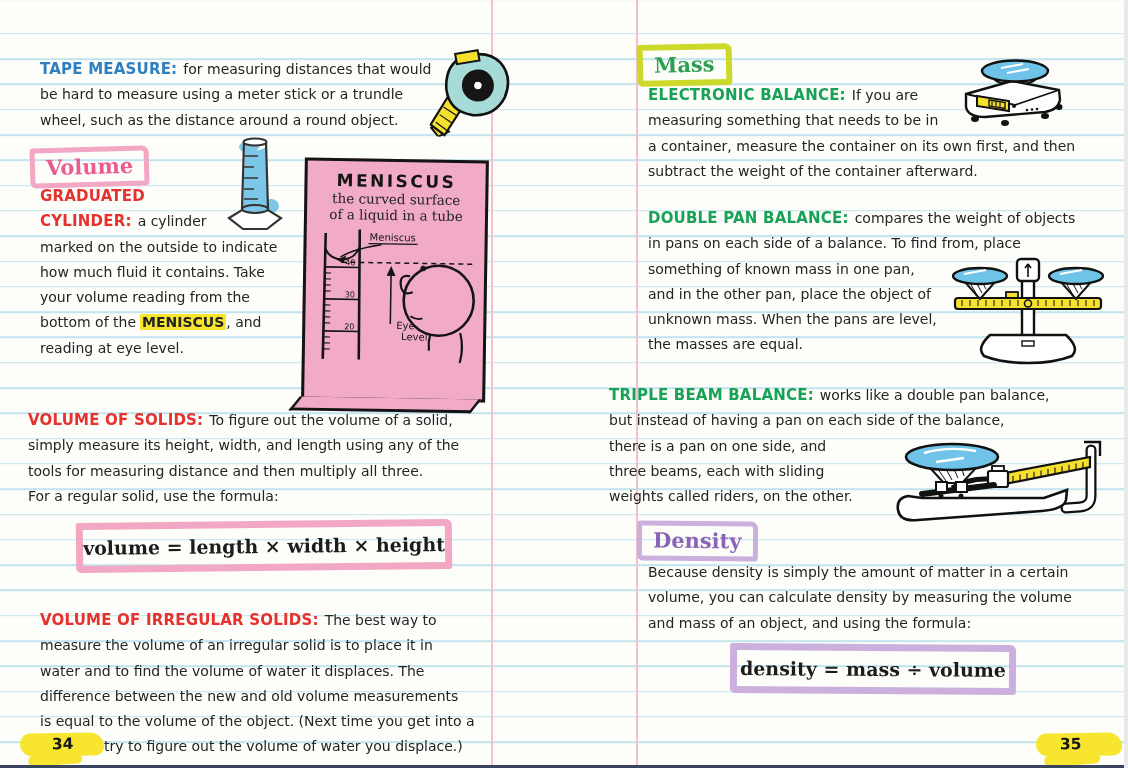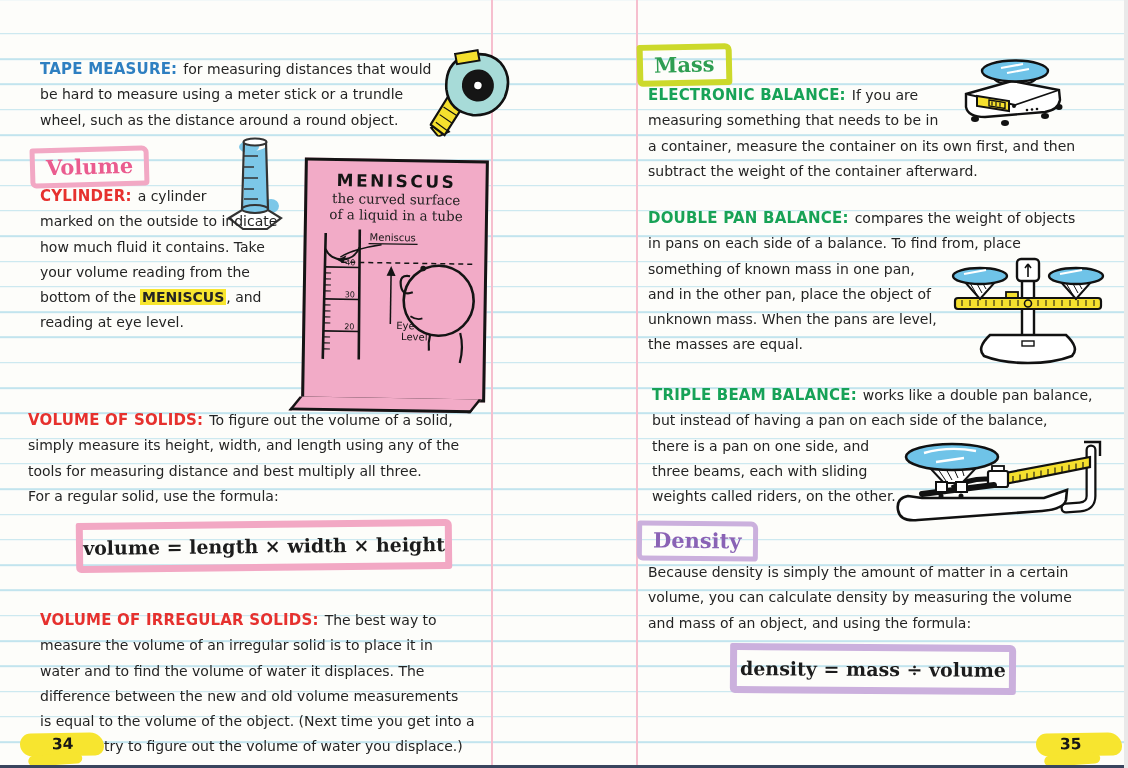--- a/index.html
+++ b/index.html
@@ -95,20 +95,21 @@
     <ellipse cx="50" cy="72" rx="8" ry="7" fill="#7cc7e8"></ellipse>
     <path d="M8,84 L21,76 L47,76 L60,84 L46,95 L22,95 Z" fill="#fff" stroke="#333" stroke-width="2.2"></path>
     <path d="M24,14 Q34,20 45,13 L47,74 L22,74 Z" fill="#7cc7e8"></path>
     <path d="M23,8 L21,75 M45,8 L47,75" stroke="#333" stroke-width="2.2" fill="none"></path>
     <ellipse cx="34" cy="75" rx="13" ry="4" fill="#7cc7e8" stroke="#333" stroke-width="2"></ellipse>
     <ellipse cx="34" cy="8" rx="11.5" ry="3.6" fill="#fff" stroke="#333" stroke-width="2"></ellipse>
     <path d="M23,22 h14 M23,33 h10 M23,44 h14 M23,55 h10 M23,65 h14" stroke="#333" stroke-width="1.6"></path>
   </svg>
 
   <div class="para" style="left:40px;top:184px">
+    <div class="line"><span class="term red">GRADUATED</span></div>
     <div class="line"><span class="term red">CYLINDER:</span><span>a cylinder</span></div>
     <div class="line">marked on the outside to indicate</div>
     <div class="line">how much fluid it contains. Take</div>
     <div class="line">your volume reading from the</div>
     <div class="line"><span>bottom of the</span><span class="hl">MENISCUS</span><span>, and</span></div>
     <div class="line">reading at eye level.</div>
   </div>
 
   <div class="menbox">
     <div class="mtitle">MENISCUS</div>
@@ -137,21 +138,21 @@
       <path d="M99,50 Q88,48 90,60 Q92,70 102,66" fill="none" stroke="#141414" stroke-width="2.2"></path>
       <circle cx="112" cy="42" r="2.8" fill="#141414"></circle>
       <path d="M100,90 Q106,94 112,92" fill="none" stroke="#141414" stroke-width="1.8"></path>
       <path d="M150,106 Q154,120 150,136 M120,108 Q118,116 119,124" fill="none" stroke="#141414" stroke-width="2.2"></path>
     </svg>
   </div>
 
   <div class="para" style="left:28px;top:408px">
     <div class="line"><span class="term red">VOLUME OF SOLIDS:</span><span>To figure out the volume of a solid,</span></div>
     <div class="line">simply measure its height, width, and length using any of the</div>
-    <div class="line">tools for measuring distance and best multiply all three.</div>
+    <div class="line">tools for measuring distance and then multiply all three.</div>
     <div class="line">For a regular solid, use the formula:</div>
   </div>
 
   <div class="fbox pink" style="left:76px;top:521px;width:362px"><span>volume = length × width × height</span></div>
 
   <div class="para" style="left:40px;top:608px">
     <div class="line"><span class="term red">VOLUME OF IRREGULAR SOLIDS:</span><span>The best way to</span></div>
     <div class="line">measure the volume of an irregular solid is to place it in</div>
     <div class="line">water and to find the volume of water it displaces. The</div>
     <div class="line">difference between the new and old volume measurements</div>
@@ -211,21 +212,21 @@
     <path d="M14,26 L46,26 L30,44 Z" fill="#fff" stroke="#111" stroke-width="2"></path>
     <path d="M20,28 L27,40 M26,27 L32,38 M32,27 L36,34" stroke="#111" stroke-width="1"></path>
     <path d="M110,26 L142,26 L126,44 Z" fill="#fff" stroke="#111" stroke-width="2"></path>
     <path d="M116,28 L123,40 M122,27 L128,38 M128,27 L132,34" stroke="#111" stroke-width="1"></path>
     <ellipse cx="30" cy="21" rx="27" ry="8" fill="#6fc3e8" stroke="#111" stroke-width="2.4"></ellipse>
     <path d="M14,19 L36,15" stroke="#fff" stroke-width="2" fill="none"></path>
     <ellipse cx="126" cy="21" rx="27" ry="8" fill="#6fc3e8" stroke="#111" stroke-width="2.4"></ellipse>
     <path d="M110,19 L132,15" stroke="#fff" stroke-width="2" fill="none"></path>
   </svg>
 
-  <div class="para" style="left:652px;top:383px">
+  <div class="para" style="left:609px;top:383px">
     <div class="line"><span class="term green">TRIPLE BEAM BALANCE:</span><span>works like a double pan balance,</span></div>
     <div class="line">but instead of having a pan on each side of the balance,</div>
     <div class="line">there is a pan on one side, and</div>
     <div class="line">three beams, each with sliding</div>
     <div class="line">weights called riders, on the other.</div>
   </div>
 
   <svg class="icon" style="left:894px;top:438px;width:220px;height:95px" viewBox="0 0 220 95">
     <path d="M190,4 h16 v14" fill="none" stroke="#111" stroke-width="2.4"></path>
     <path d="M197,12 L197,58 Q197,68 186,69 L172,70" fill="none" stroke="#111" stroke-width="11" stroke-linecap="round"></path>

